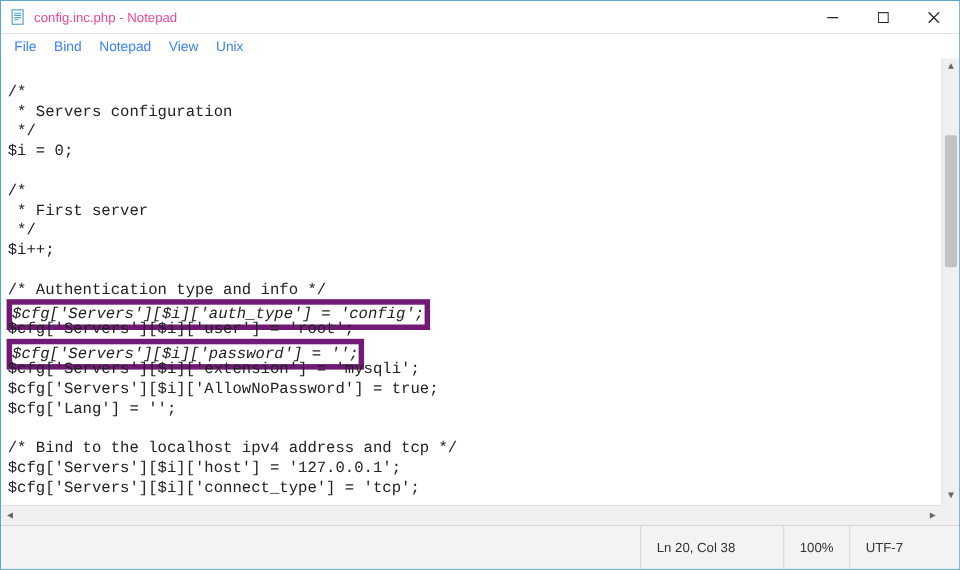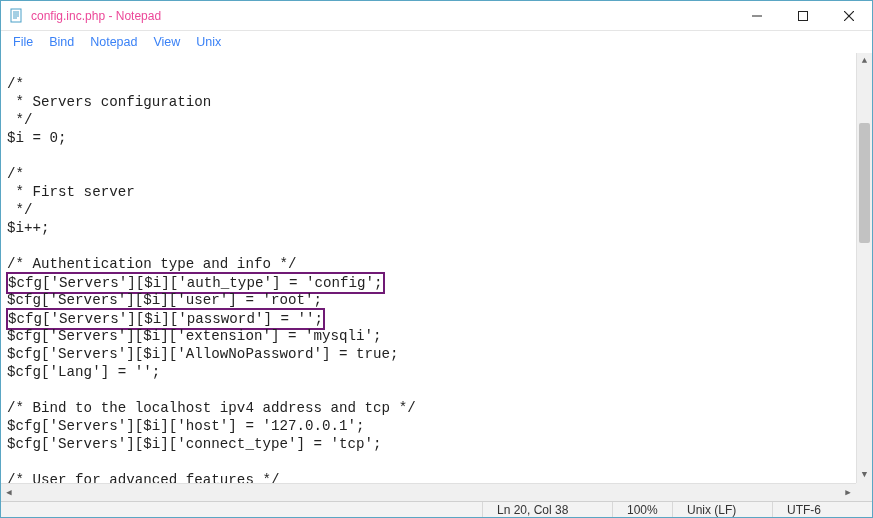--- a/index.html
+++ b/index.html
@@ -68,23 +68,24 @@
   .editor {
     position: absolute;
     top: 2px; left: 2px; right: 16px; bottom: 18px;
     overflow: hidden;
     padding: 2px 4px;
     white-space: pre;
   }
   .code-line { height: 18px; }
   .code-line span.hl {
     display: inline-block;
-    border: 2px solid #701a75;
+    border: 5px solid #701a75;
     margin: -1px;
     padding: 0;
+    font-style: italic;
   }
   
   .vscroll {
     position: absolute; top: 0; right: 0; bottom: 18px;
     width: 16px; background: #f0f0f0;
     border-left: 1px solid #e0e0e0;
   }
   .vscroll .vthumb {
     position: absolute; left: 2px; right: 2px;
     top: 70px; height: 120px;
@@ -114,21 +115,21 @@
     background: #f0f0f0;
   }
 
   
   .overlay {
     position: absolute; inset: 0; pointer-events: none;
   }
 
   
   .statusbar {
-    height: 16px;
+    height: 40px;
     border-top: 1px solid #d0d0d0;
     background: #f3f3f3;
     display: flex;
     align-items: stretch;
     font-size: 12px;
     color: #333;
   }
   .statusbar .cell {
     border-left: 1px solid #d8d8d8;
     display: flex; align-items: center;
@@ -202,15 +203,14 @@
     </defs>
     <line x1="450" y1="106" x2="388" y2="218" stroke="#ea2a2a" stroke-width="4" marker-end="url(#ahead)"></line>
     <line x1="440" y1="290" x2="362" y2="260" stroke="#ea2a2a" stroke-width="4" marker-end="url(#ahead)"></line>
   </svg>
 </div>
 
 <div class="statusbar">
   <div class="spacer first"></div>
   <div class="cell" style="min-width:130px">Ln 20, Col 38</div>
   <div class="cell" style="min-width:60px">100%</div>
-  <div class="cell" style="min-width:100px">Unix (LF)</div>
-  <div class="cell" style="min-width:100px">UTF-6</div>
+  <div class="cell" style="min-width:100px">UTF-7</div>
 </div>
 
 </body></html>

